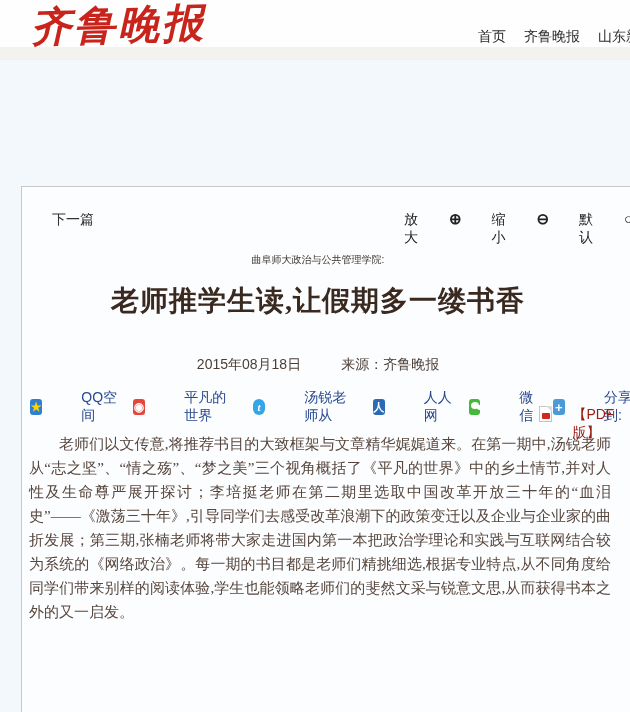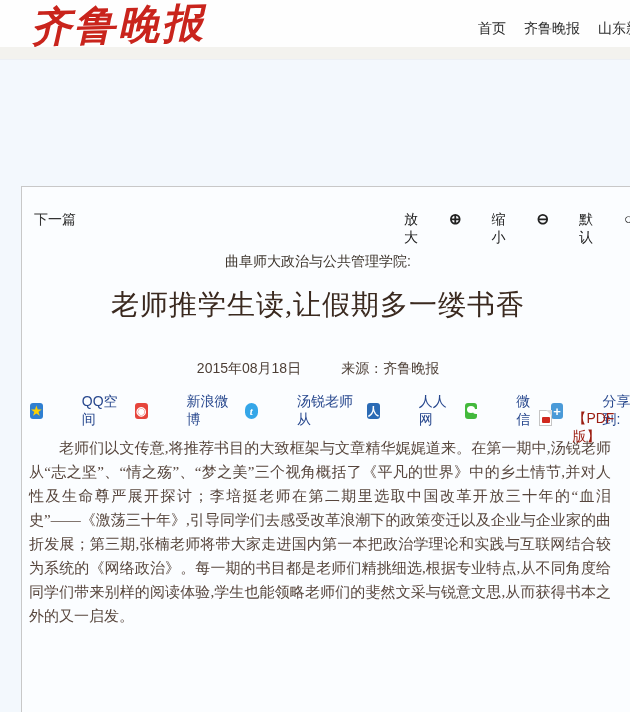--- a/index.html
+++ b/index.html
@@ -7,38 +7,38 @@
   body { font-family:"Liberation Sans", sans-serif; }
   .viewport { position:relative; width:630px; height:712px; overflow:hidden; background:#f3f8fd; }
 
   
   .header { position:absolute; left:0; top:0; width:630px; height:47px; background:#fefefe; }
   .logo { position:absolute; left:30px; top:-2px; font-family:"Liberation Serif", serif;
           font-style:italic; font-weight:bold; font-size:41px; letter-spacing:3px;
           color:#c9241c; transform:rotate(-1.5deg); white-space:nowrap; cursor:pointer; }
   .topnav { position:absolute; top:20px; right:-24px; display:flex; gap:18px;
             font-size:14px; color:#2b2b2b; white-space:nowrap; }
-  .topnav a { color:#2b2b2b; text-decoration:none; cursor:pointer; }
+  .topnav a { color:#2b2b2b; text-decoration:none; cursor:pointer;margin-top:8px; }
   .header-strip { position:absolute; left:0; top:47px; width:630px; height:13px;
                   background:#f3f2ee; border-bottom:1px solid #eceff4; }
 
   
   .card { position:absolute; left:21px; top:186px; width:619px; height:560px;
           background:#fbfdff; border:1px solid #c8c8c8; }
 
   .toolbar { position:relative; height:48px; }
-  .prev { position:absolute; left:12px; top:24px; font-size:14px; color:#333;
+  .prev { position:absolute; left:30px; top:24px; font-size:14px; color:#333;
           text-decoration:none; cursor:pointer; }
   .zoomctrl { position:absolute; left:382px; top:24px; display:flex; 
               gap:24px; font-size:14px; color:#222; }
   .zicon { font-size:15px; font-weight:bold; line-height:1; cursor:pointer; margin-right:6px; }
 
-  .kicker { width:592px; text-align:center; margin-top:18px; font-size:14px; color:#3e362e; }
+  .kicker { width:592px; text-align:center; margin-top:18px; font-size:10px; color:#3e362e; }
   .title  { width:592px; text-align:center; margin-top:15px; font-family:"Liberation Serif", serif;
-            font-weight:normal; font-size:28px; letter-spacing:1px; color:#3a291f; }
+            font-weight:bold; font-size:28px; letter-spacing:1px; color:#3a291f; }
   .dateline { width:592px; text-align:center; margin-top:36px; font-size:14px; color:#4c3e35; }
   .dateline .date { margin-right:40px;text-align:center; }
 
   
   .share-row { position:relative; margin:24px 0 0 8px; display:flex; align-items:center;
                gap:13px; font-size:14px; height:18px; }
   .share-item { display:flex; align-items:center; gap:3px; text-decoration:none; cursor:pointer; }
   .share-item .sl { color:#28488e;margin-left:36px; }
   .si { width:16px; height:16px; border-radius:3px; display:flex; align-items:center;
         justify-content:center; font-size:11px; font-weight:bold; color:#fff; line-height:1;
@@ -107,21 +107,21 @@
       <span class="date">2015年08月18日</span><span><span>来源：</span><span>齐鲁晚报</span></span>
     </div>
 
     <div class="share-row">
       <a class="share-item">
         <span class="si qzone">★</span>
         <span class="sl">QQ空间</span>
       </a>
       <a class="share-item">
         <span class="si sina">◉</span>
-        <span class="sl">新浪微博</span>
+        <span class="sl">平凡的世界</span>
       </a>
       <a class="share-item">
         <span class="si tqq">t</span>
         <span class="sl">汤锐老师从</span>
       </a>
       <a class="share-item">
         <span class="si renren">人</span>
         <span class="sl">人人网</span>
       </a>
       <a class="share-item">

